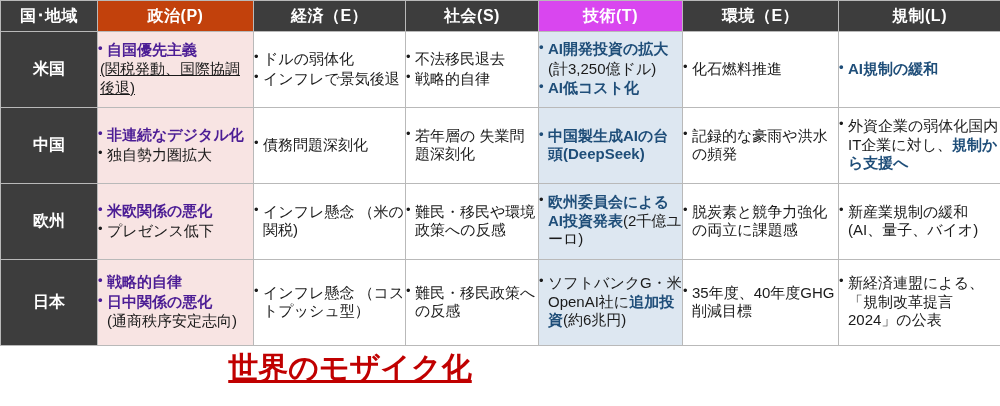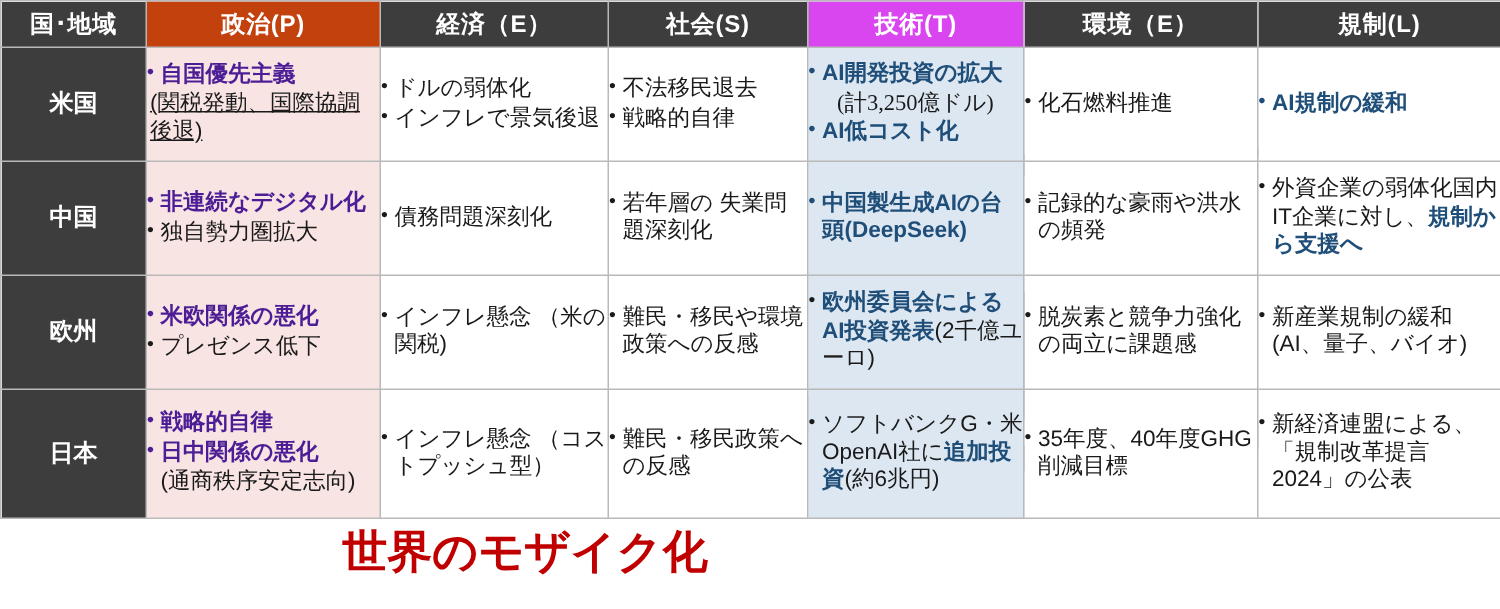--- a/index.html
+++ b/index.html
@@ -88,20 +88,21 @@
 
   
   .caption{
     position:absolute;
     top:348px;
     font-size:30px;
     font-weight:bold;
     text-align:center;
     white-space:nowrap;
     z-index:3;
+    text-decoration:underline;
   }
   #caption-left{left:150px;width:400px;color:#c00000;}
   #caption-right{left:590px;width:400px;color:#27496d;}
 </style>
 <style>ul.bullets li[data-no-bullet]:before{content:"";}</style></head>
 <body>
 
 <div id="root">
 
   <svg id="arrow-layer" viewBox="0 0 1000 406" width="1000" height="406" aria-hidden="true">
@@ -165,21 +166,21 @@
           </td>
           <td class="cell">
             <ul class="bullets">
               <li class="plain">不法移民退去</li>
               <li class="plain">戦略的自律</li>
             </ul>
           </td>
           <td class="cell tint-blue">
             <ul class="bullets">
               <li class="em-blue">AI開発投資の拡大</li>
-              <li class="plain" data-no-bullet="true" style="padding-left: 19px; font-family: Liberation Serif, serif;">(計3,250億ドル)</li>
+              <li class="plain" data-no-bullet="true" style="padding-left: 9px;">(計3,250億ドル)</li>
               <li class="em-blue">AI低コスト化</li>
             </ul>
           </td>
           <td class="cell">
             <ul class="bullets">
               <li class="plain">化石燃料推進</li>
             </ul>
           </td>
           <td class="cell">
             <ul class="bullets">

